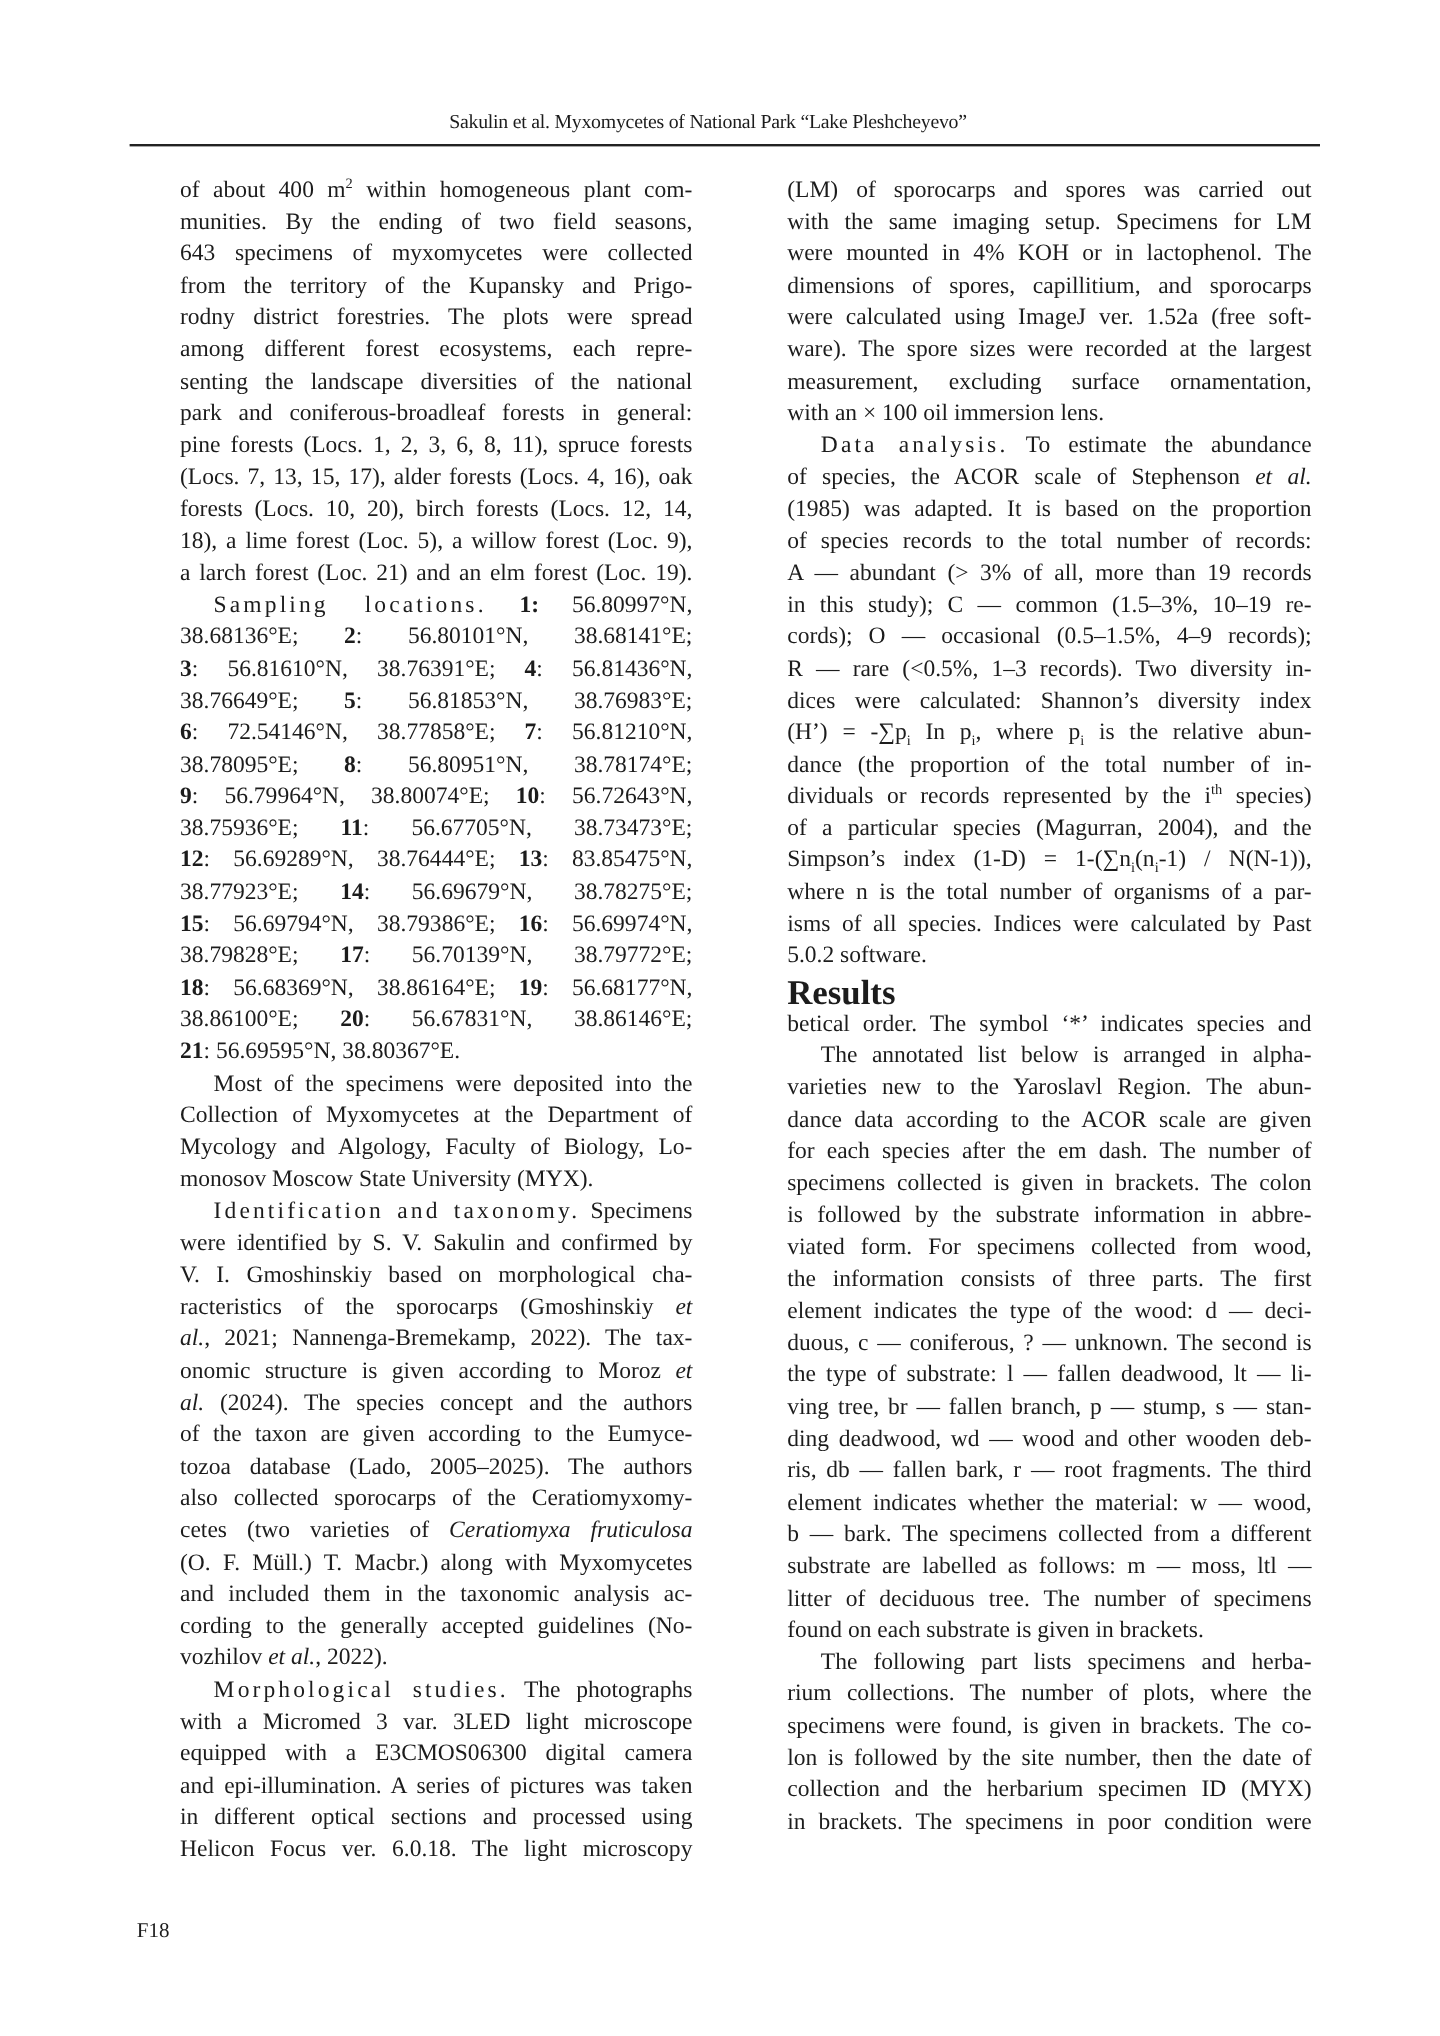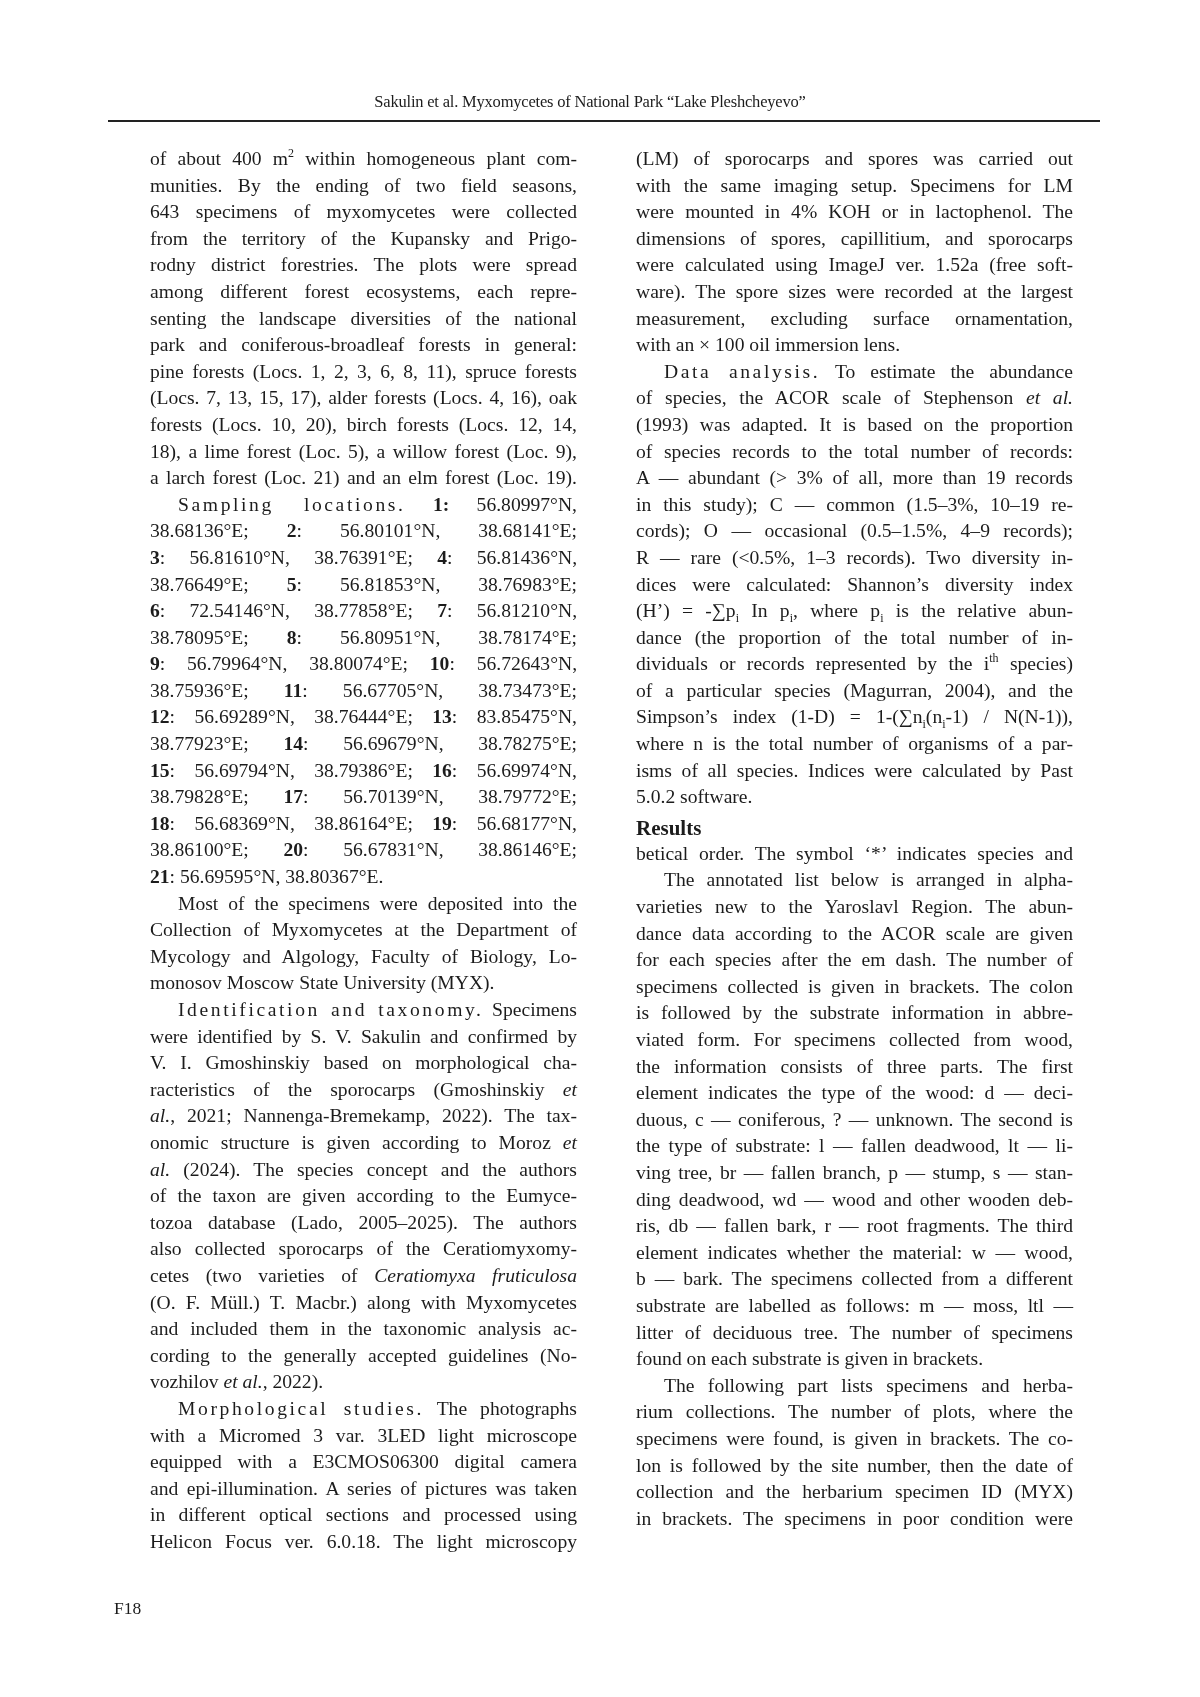--- a/index.html
+++ b/index.html
@@ -3,27 +3,27 @@
 <meta charset="utf-8">
 <style>
   html, body { margin: 0; padding: 0; background: #ffffff; }
   body { width: 1200px; height: 1697px; position: relative; overflow: hidden;
          font-family: "Liberation Serif", "DejaVu Serif", serif; color: #1c1c1c; }
   .header { position: absolute; left: 112px; top: 92px; width: 956px; text-align: center;
             font-size: 16.5px; letter-spacing: -0.2px; }
   .rule { position: absolute; left: 108px; top: 120px; width: 992px; height: 2px; background: #222; }
   .col { position: absolute; top: 146px; font-size: 19.6px; line-height: 26.6px; margin-left: 36px; }
   .col.left { left: 114px; width: 427px; }
-  .col.right { left: 600px; width: 437px; }
+  .col.right { left: 620px; width: 437px; }
   .ln { display: block; text-align: justify; text-align-last: justify; white-space: nowrap; height: 26.6px; overflow: visible; }
   .ln.end { text-align-last: left; }
   .ln.ind { text-indent: 28px; }
   .sp { letter-spacing: 2.6px; }
   sup, sub { font-size: 12px; line-height: 0; }
-  .h2 { font-weight: bold; font-size: 21px; height: 30px; line-height: 34px; display: block; }
+  .h2 { font-weight: bold; font-size: 29px; height: 30px; line-height: 34px; display: block; }
   .footer { position: absolute; left: 114px; top: 1598px; font-size: 17.5px; }
 </style>
 </head>
 <body>
 
 <div class="header">Sakulin et al. Myxomycetes of National Park “Lake Pleshcheyevo”</div>
 <div class="rule"></div>
 
 <div class="col left">
   <span class="ln"><span>of about 400 m</span><sup>2</sup><span> within homogeneous plant com-</span></span>
@@ -90,21 +90,21 @@
   <span class="ln">with the same imaging setup. Specimens for LM</span>
   <span class="ln">were mounted in 4% KOH or in lactophenol. The</span>
   <span class="ln">dimensions of spores, capillitium, and sporocarps</span>
   <span class="ln">were calculated using ImageJ ver. 1.52a (free soft-</span>
   <span class="ln">ware). The spore sizes were recorded at the largest</span>
   <span class="ln">measurement, excluding surface ornamentation,</span>
   <span class="ln end">with an × 100 oil immersion lens.</span>
 
   <span class="ln ind"><span class="sp">Data analysis.</span><span> To estimate the abundance</span></span>
   <span class="ln"><span>of species, the ACOR scale of Stephenson </span><i>et al.</i></span>
-  <span class="ln">(1993) was adapted. It is based on the proportion</span>
+  <span class="ln">(1985) was adapted. It is based on the proportion</span>
   <span class="ln">of species records to the total number of records:</span>
   <span class="ln">A — abundant (&gt; 3% of all, more than 19 records</span>
   <span class="ln">in this study); C — common (1.5–3%, 10–19 re-</span>
   <span class="ln">cords); O — occasional (0.5–1.5%, 4–9 records);</span>
   <span class="ln">R — rare (&lt;0.5%, 1–3 records). Two diversity in-</span>
   <span class="ln">dices were calculated: Shannon’s diversity index</span>
   <span class="ln"><span>(H’) = -∑p</span><sub>i</sub><span> In p</span><sub>i</sub><span>, where p</span><sub>i</sub><span> is the relative abun-</span></span>
   <span class="ln">dance (the proportion of the total number of in-</span>
   <span class="ln"><span>dividuals or records represented by the i</span><sup>th</sup><span> species)</span></span>
   <span class="ln">of a particular species (Magurran, 2004), and the</span>

